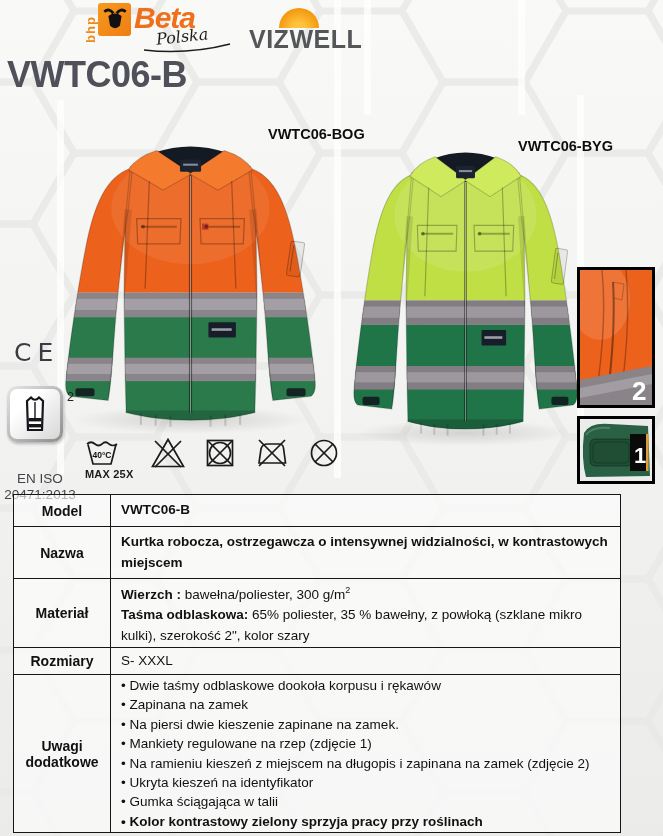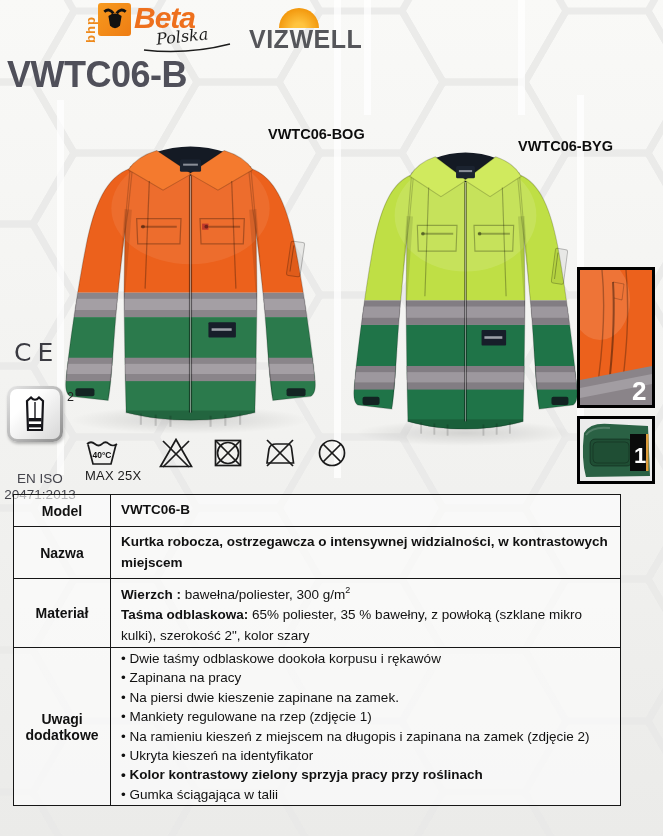--- a/index.html
+++ b/index.html
@@ -37,21 +37,21 @@
   .vest-box{position:absolute;left:7px;top:386px;width:56px;height:56px;border-radius:10px;box-sizing:border-box;
             background:linear-gradient(135deg,#e6e6e6,#8d8d8d);padding:3px;box-shadow:1px 2px 3px rgba(0,0,0,0.25);}
   .vest-inner{width:50px;height:50px;border-radius:7px;background:linear-gradient(135deg,#ffffff 30%,#d7d7d7);
               display:flex;align-items:center;justify-content:center;}
   .vest-sup{position:absolute;left:67px;top:390px;font-size:12.5px;color:#222;}
   .iso-text{position:absolute;left:0px;top:445px;width:80px;text-align:center;color:#44444c;
             font-size:13.5px;line-height:15.5px;margin-top:26px;}
   
   .care-row{position:absolute;left:85px;top:436px;display:flex;gap:18px;align-items:flex-start;}
   .care-item{position:relative;}
-  .max-label{font-size:13px;font-weight:normal;letter-spacing:0.2px;text-align:left;color:#1c1c1c;margin-top:-3px;}
+  .max-label{font-size:11px;font-weight:bold;letter-spacing:0.2px;text-align:left;color:#1c1c1c;margin-top:-3px;}
   
   .spec-table{position:absolute;left:13px;top:494px;width:608px;border:1.6px solid #161616;
               background:rgba(255,255,255,0.6);box-sizing:border-box;}
   .spec-row{display:flex;border-bottom:1.2px solid #161616;box-sizing:border-box;}
   .spec-row:last-child{border-bottom:none;}
   .spec-label{flex:0 0 97px;width:97px;border-right:1.2px solid #161616;display:flex;align-items:center;
               justify-content:center;font-weight:bold;font-size:14px;text-align:center;padding:2px;box-sizing:border-box;}
   .spec-value{flex:1;padding:3px 10px;font-size:13.5px;display:flex;flex-direction:column;justify-content:center;
               line-height:20.5px;}
   .r-model{height:32px;} .r-name{height:52px;} .r-material{height:69px;} .r-sizes{height:27px;} .r-notes{height:157px;}
@@ -379,28 +379,34 @@
           <span class="bold">Kurtka robocza, ostrzegawcza o intensywnej widzialności, w kontrastowych miejscem</span>
         </div>
     </div>
     <div class="spec-row r-material">
       <div class="spec-label">Materiał</div>
       <div class="spec-value">
         <div><span class="bold">Wierzch :</span><span> bawełna/poliester, 300 g/m</span><sup>2</sup></div>
         <div><span class="bold">Taśma odblaskowa:</span><span> 65% poliester, 35 % bawełny, z powłoką (szklane mikro kulki), szerokość 2", kolor szary</span></div>
       </div>
     </div>
+    <div class="spec-row r-sizes">
+      <div class="spec-label">Rozmiary</div>
+      <div class="spec-value">
+          <span>S- XXXL</span>
+        </div>
+    </div>
     <div class="spec-row r-notes">
       <div class="spec-label">Uwagi dodatkowe</div>
       <div class="spec-value">
         <div class="bullet">Dwie taśmy odblaskowe dookoła korpusu i rękawów</div>
-        <div class="bullet">Zapinana na pracy</div>
+        <div class="bullet">Zapinana na zamek</div>
         <div class="bullet">Na piersi dwie kieszenie zapinane na zamek.</div>
         <div class="bullet">Mankiety regulowane na rzep (zdjęcie 1)</div>
         <div class="bullet">Na ramieniu kieszeń z miejscem na długopis i zapinana na zamek (zdjęcie 2)</div>
         <div class="bullet">Ukryta kieszeń na identyfikator</div>
+        <div class="bullet">Gumka ściągająca w talii</div>
         <div class="bullet bold">Kolor kontrastowy zielony sprzyja pracy przy roślinach</div>
-        <div class="bullet">Gumka ściągająca w talii</div>
       </div>
     </div>
   </div>
 
 </div>
 
 </body></html>

